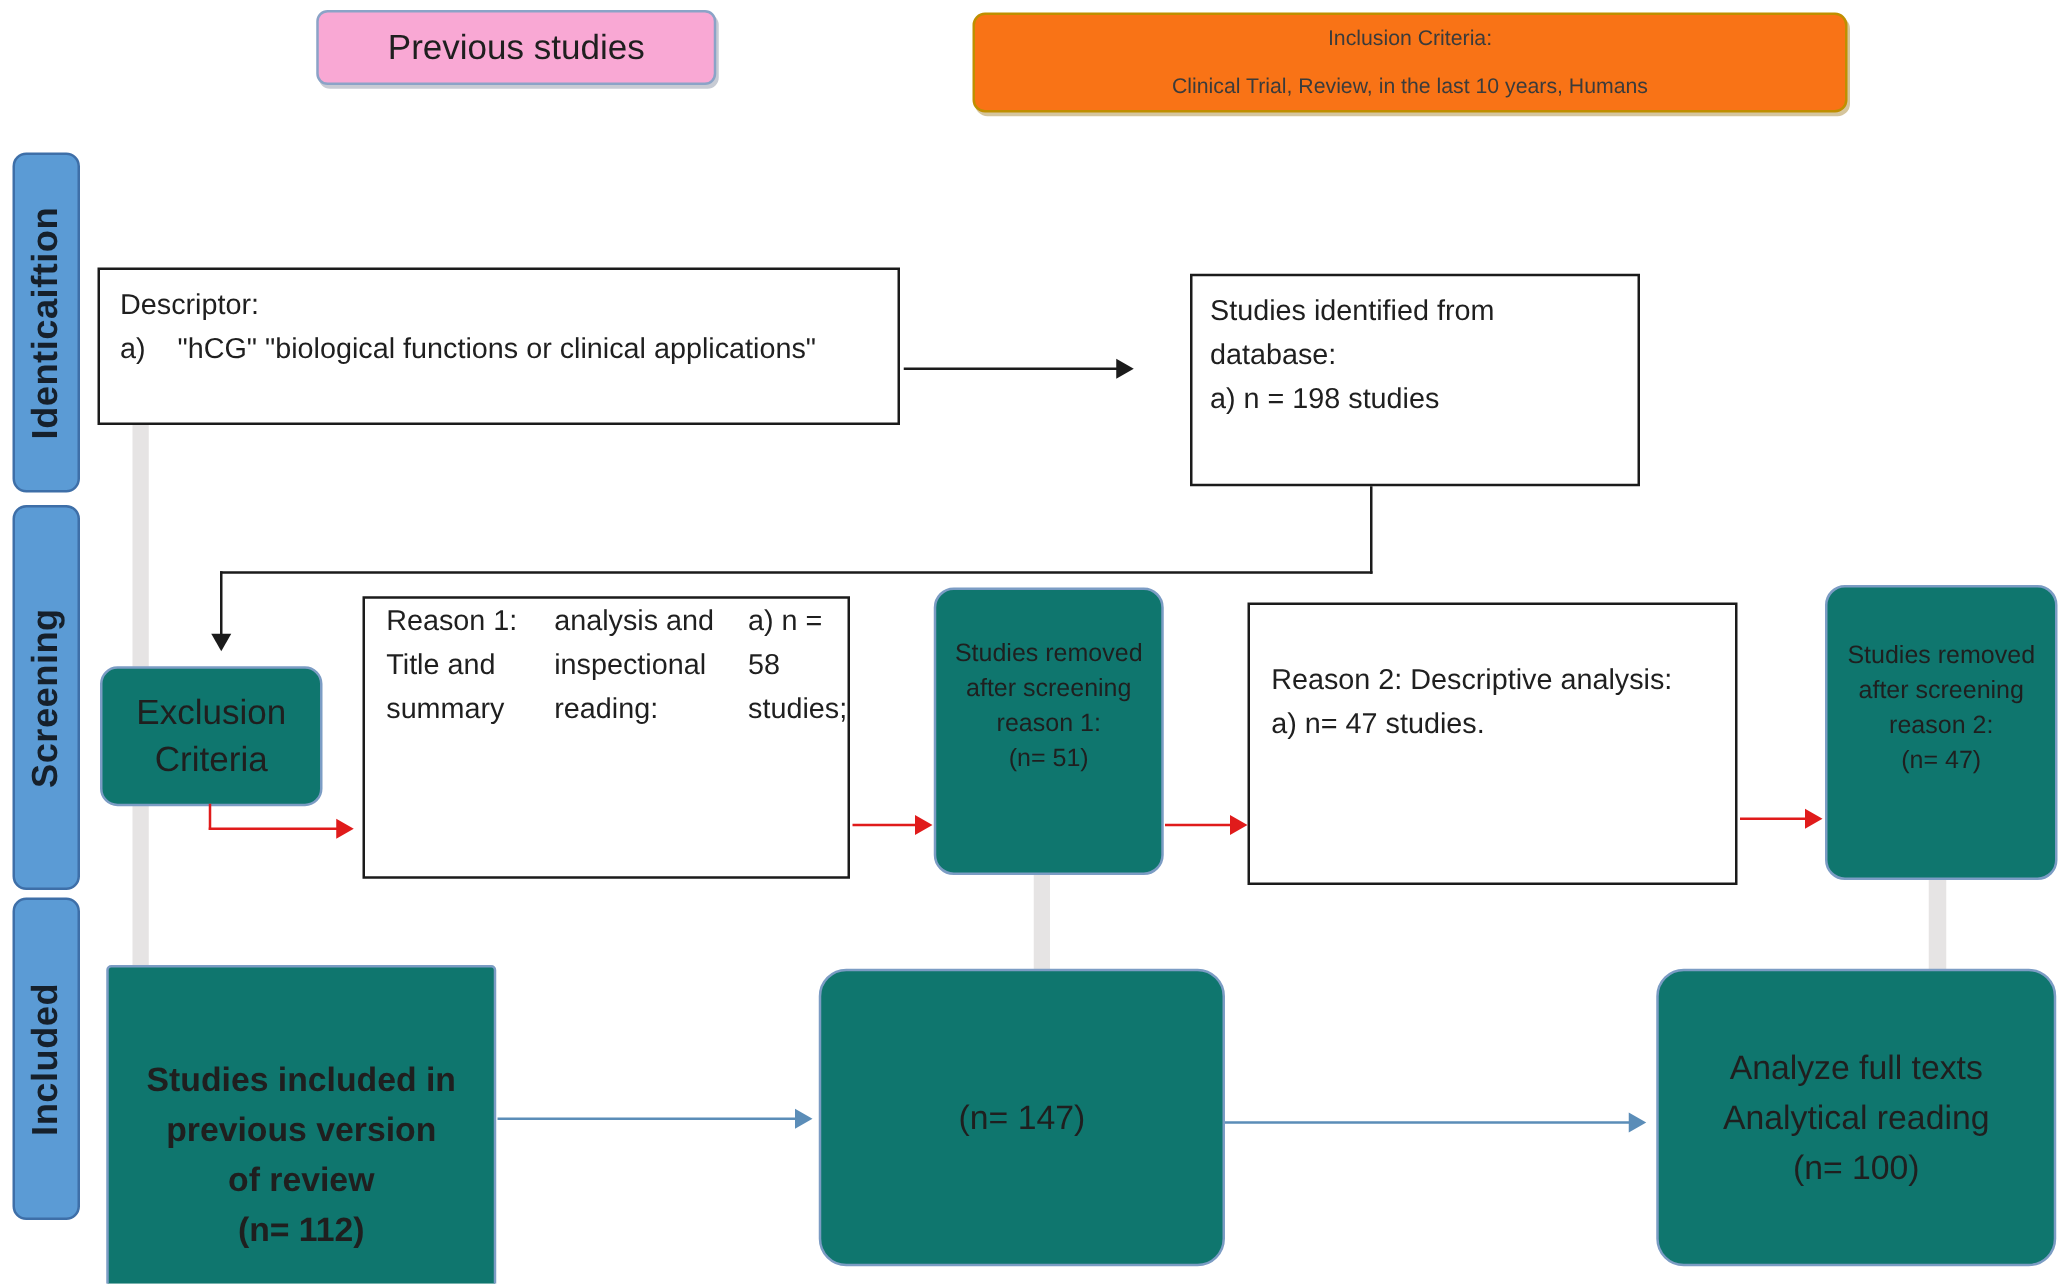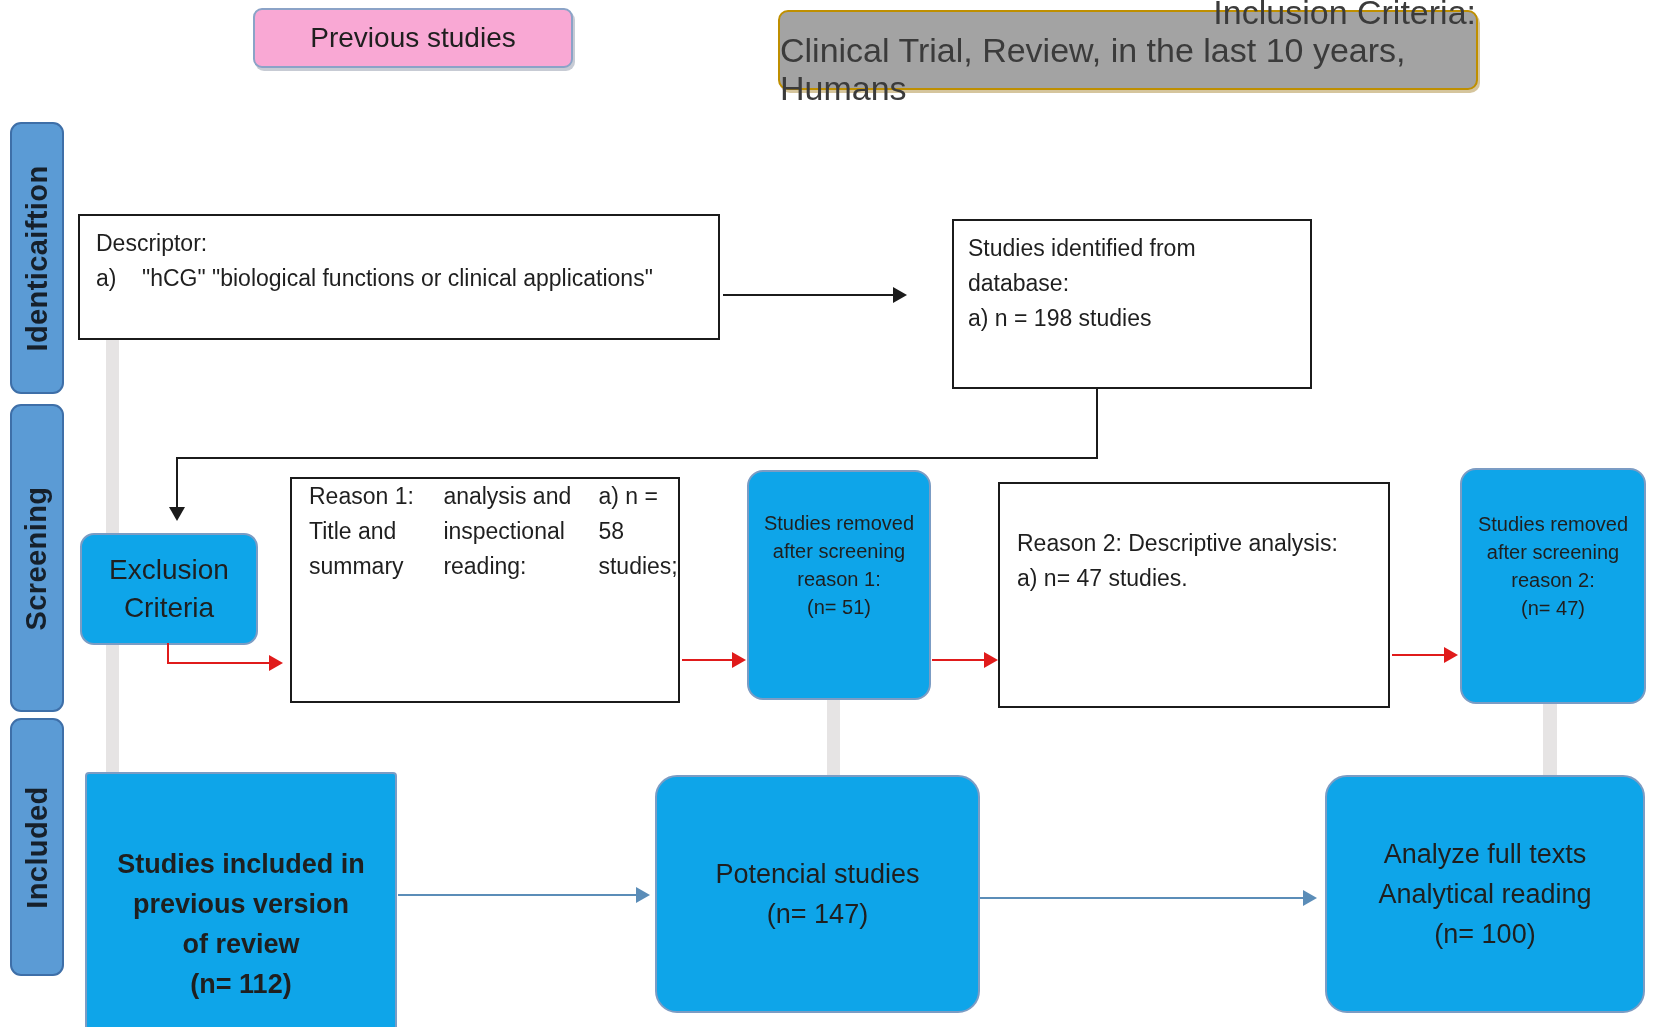--- a/index.html
+++ b/index.html
@@ -1,21 +1,21 @@
 <!DOCTYPE html>
 <html><head>
 <meta charset="utf-8">
 <style>
   html,body{margin:0;padding:0;background:#ffffff;}
   .canvas{position:relative;width:1654px;height:1027px;background:#ffffff;overflow:hidden;
           font-family:"Liberation Sans",sans-serif;color:#1f1f1f;}
   .abs{position:absolute;box-sizing:border-box;}
   
   .rect{background:#ffffff;border:2px solid #1b1b1b;}
-  .round{background:#0ea5e9;border:2px solid #7b9cc4;border-radius:16px;}
+  .round{background:#0f766e;border:2px solid #7b9cc4;border-radius:16px;}
   .center-col{display:flex;flex-direction:column;align-items:center;justify-content:center;text-align:center;}
   .left-col{display:flex;flex-direction:row;justify-content:center;text-align:left;}
   .pre{white-space:pre-wrap;}
   
   .sidebar{background:#5b9bd5;border:2px solid #3e6fa8;border-radius:11px;display:flex;align-items:center;justify-content:center;}
   .sidebar span{transform:rotate(-90deg);white-space:nowrap;font-size:29px;font-weight:600;color:#16202b;letter-spacing:.4px;}
   
   .vbar{position:absolute;background:#e6e4e4;}
   .hline,.vline{position:absolute;}
   .hline{height:2px;}
@@ -26,22 +26,22 @@
   .head-right{position:absolute;width:0;height:0;border-top:8px solid transparent;border-bottom:8px solid transparent;}
   .head-down{position:absolute;width:0;height:0;border-left:8px solid transparent;border-right:8px solid transparent;}
   .head-right.k{background:none;border-left:14px solid #1b1b1b;}
   .head-down.k{background:none;border-top:14px solid #1b1b1b;}
   .head-right.r{background:none;border-left:14px solid #e01b1b;}
   .head-right.b{background:none;border-left:14px solid #5b8db8;}
   .z1{z-index:1}.z2{z-index:2}.z3{z-index:3}
   
   .prev{background:#f9a8d4;border:2px solid #8ba3c7;border-radius:9px;box-shadow:2px 3px 0 rgba(130,140,160,.45);
         display:flex;align-items:center;justify-content:center;font-size:28px;}
-  .incl{background:#a3a3a3;border:2px solid #bf8f00;border-radius:10px;box-shadow:2px 3px 0 rgba(150,110,10,.4);
-        display:flex;flex-direction:column;align-items:flex-end;justify-content:center;font-size:34px;color:#3b3b3b;line-height:38px;}
+  .incl{background:#f97316;border:2px solid #bf8f00;border-radius:10px;box-shadow:2px 3px 0 rgba(150,110,10,.4);
+        display:flex;flex-direction:column;align-items:center;justify-content:center;font-size:17px;color:#3b3b3b;line-height:38px;}
   
   .t23{font-size:23px;line-height:35px;}
   .t20{font-size:20px;line-height:28px;}
   .t27{font-size:27px;line-height:40px;}
   .texcl{font-size:28px;line-height:38px;}
 </style>
 </head>
 <body>
 
 <div class="canvas">
@@ -139,21 +139,20 @@
   </div>
 
   <div class="abs round center-col z2 t27" style="left:85px;top:772px;width:312px;height:303px;border-radius:4px;font-weight:bold;">
     <div>Studies included in</div>
     <div>previous version</div>
     <div>of review</div>
     <div>(n= 112)</div>
   </div>
 
   <div class="abs round center-col z2 t27" style="left:655px;top:775px;width:325px;height:238px;border-radius:22px;">
-    <div>Potencial studies</div>
     <div>(n= 147)</div>
   </div>
 
   <div class="abs round center-col z2 t27" style="left:1325px;top:775px;width:320px;height:238px;border-radius:22px;">
     <div>Analyze full texts</div>
     <div>Analytical reading</div>
     <div>(n= 100)</div>
   </div>
 
   <div>

